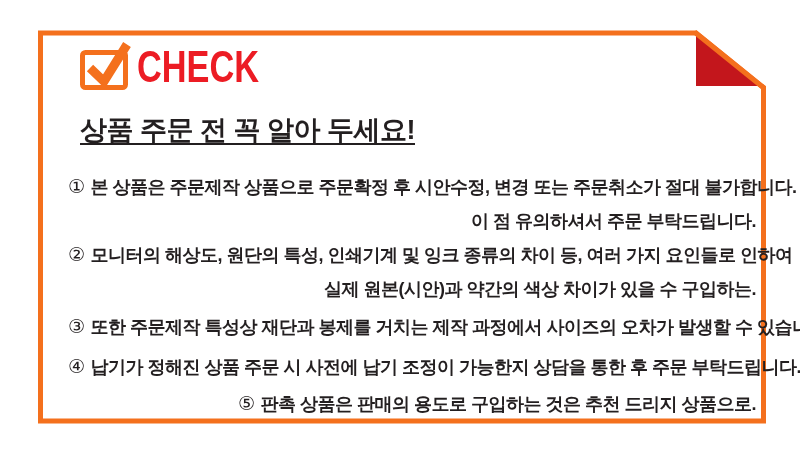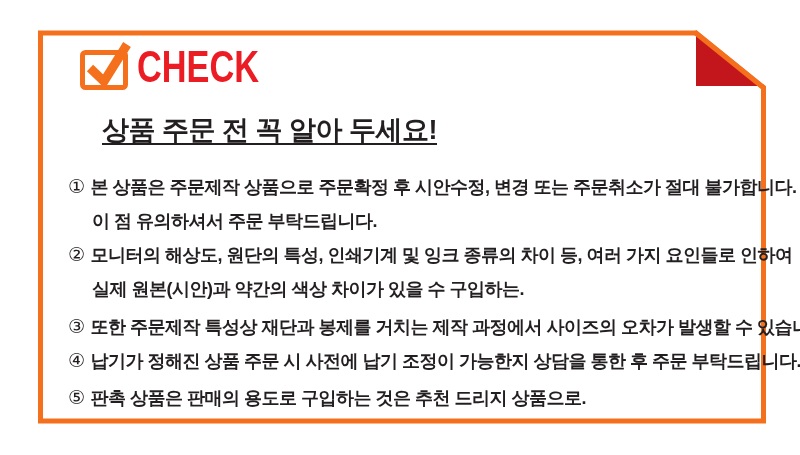--- a/index.html
+++ b/index.html
@@ -13,20 +13,21 @@
   html, body {
     background: var(--bg);
     font-family: "Liberation Sans", "DejaVu Sans", sans-serif;
   }
   .page {
     position: relative;
     width: 800px;
     height: 455px;
     background: var(--bg);
     overflow: hidden;
+    text-align: right;
   }
   .card-frame {
     position: absolute;
     left: 0; top: 0;
     width: 800px; height: 455px;
   }
   .card-outline {
     fill: #ffffff;
     stroke: var(--orange);
     stroke-width: 5;
@@ -70,43 +71,42 @@
     position: absolute;
     left: 80px; top: 112px;
     font-size: 27px;
     font-weight: 800;
     color: var(--ink);
     letter-spacing: -0.5px;
     text-decoration: underline;
     text-decoration-thickness: 2px;
     text-underline-offset: 4px;
     white-space: nowrap;
-    margin-left: 22px;
   }
   .notices {
     position: absolute;
-    left: 68px; top: 170px; right: 28px;
+    left: 68px; top: 170px; right: 44px;
   }
   .line {
     font-size: 18px;
     font-weight: 700;
     line-height: 34px;
     color: var(--ink);
     letter-spacing: -0.5px;
     white-space: nowrap;
   }
   .num {
     font-weight: 400;
     font-size: 19px;
     margin-right: 6px;
   }
   .cont { margin-left: 24px; }
   .notice.gap-sm { margin-top: 3px; }
   .notice.gap-md { margin-top: 4px; }
-  .notice.gap-lg { margin-top: 0; }
+  .notice.gap-lg { margin-top: 6px; }
 </style>
 </head>
 <body>
 
 <div class="page">
 
   <svg class="card-frame" width="800" height="455" viewBox="0 0 800 455" aria-hidden="true">
     <path class="card-outline" d="M 40.5 33 H 696 L 763.5 87.5 V 421 H 40.5 Z"></path>
     <polygon class="fold-triangle" points="696,31 696,86 760,86"></polygon>
     <line class="fold-edge" x1="694.5" y1="32" x2="764.5" y2="88.5"></line>

